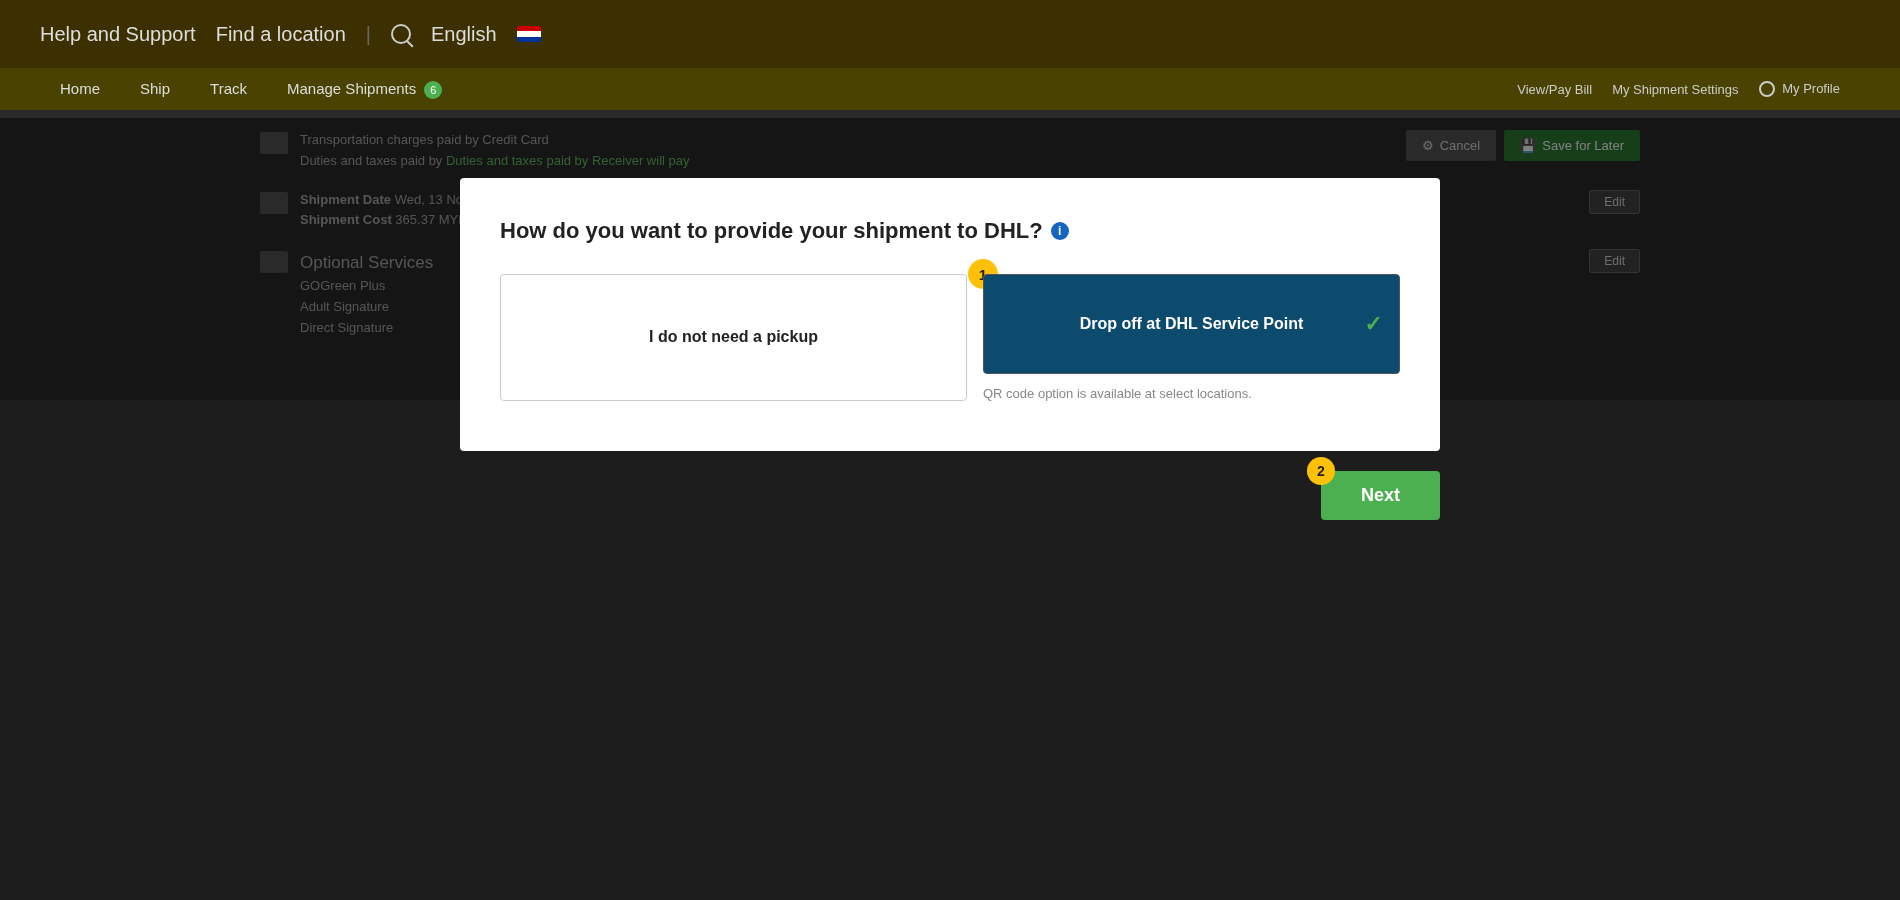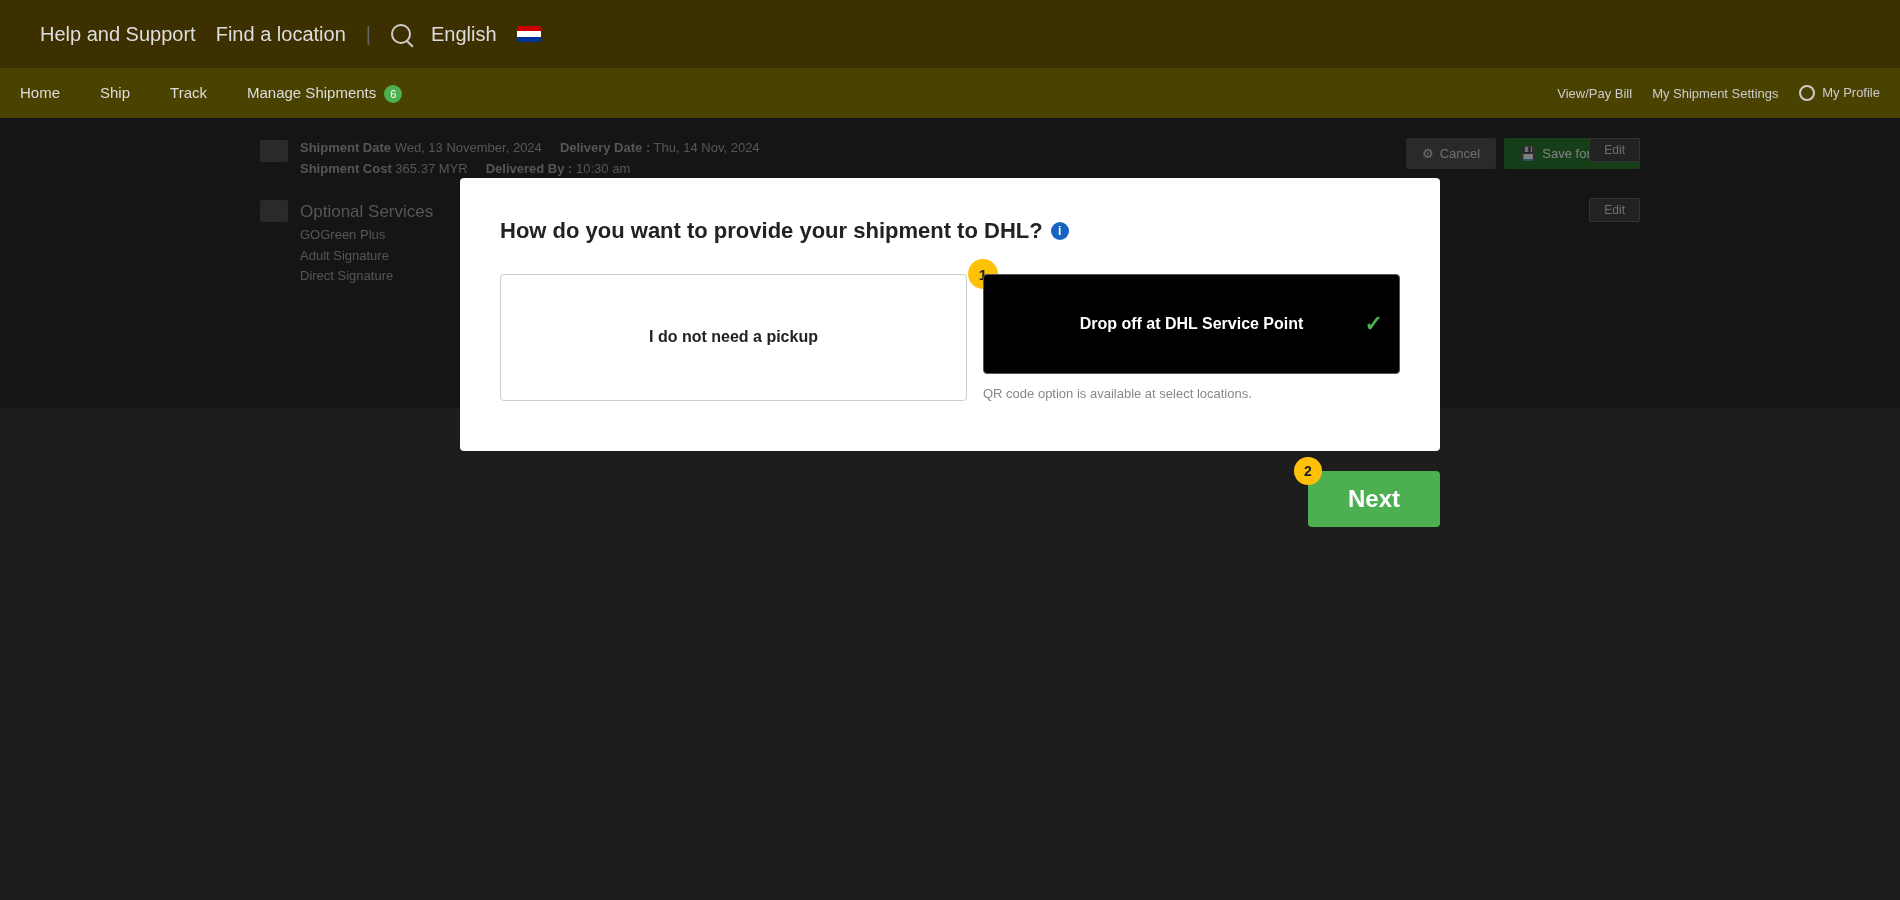--- a/index.html
+++ b/index.html
@@ -76,24 +76,24 @@
     }
     .flag {
       width: 24px; height: 16px;
       background: linear-gradient(180deg, #cc0001 33%, #fff 33%, #fff 66%, #003399 66%);
       border-radius: 2px;
     }
 
     
     .nav-bar {
       background: #4a4200;
-      height: 50px;
-      display: flex;
-      align-items: center;
-      padding: 0 20px;
+      height: 42px;
+      display: flex;
+      align-items: center;
+      padding: 0 60px;
       justify-content: space-between;
     }
     .nav-links {
       display: flex;
       gap: 40px;
     }
     .nav-link {
       color: #ddd;
       font-size: 15px;
       cursor: pointer;
@@ -252,21 +252,21 @@
       align-items: center;
       justify-content: center;
       min-height: 100px;
       font-size: 16px;
       font-weight: bold;
       color: #222;
       text-align: center;
       line-height: 1.4;
     }
     .option-card-selected {
-      background: #000000;
+      background: #0c4a6e;
       border-color: #555;
       color: white;
       position: relative;
     }
     .option-card-selected .checkmark {
       position: absolute;
       right: 16px;
       top: 50%;
       transform: translateY(-50%);
       color: #4CAF50;
@@ -294,21 +294,21 @@
       margin-left: 0;
     }
     .next-btn-wrap {
       position: relative;
     }
     .btn-next {
       background: #4CAF50;
       color: white;
       border: none;
       padding: 14px 40px;
-      font-size: 24px;
+      font-size: 18px;
       font-weight: bold;
       cursor: pointer;
       border-radius: 4px;
     }
     .step-badge-2 {
       position: absolute;
       width: 28px; height: 28px;
       background: #FFC107;
       border-radius: 50%;
       display: flex;
@@ -360,20 +360,27 @@
     <button class="btn-cancel">
       <span>⚙</span>
       <span>Cancel</span>
     </button>
     <button class="btn-save-later">
       <span>💾</span>
       <span>Save for Later</span>
     </button>
   </div>
 
+  <div class="bg-row">
+    <div class="bg-icon"></div>
+    <div class="bg-text">
+      <div>Transportation charges paid by Credit Card</div>
+      <div>Duties and taxes paid by <span class="bg-text-green" style="color:#6abf69">Duties and taxes paid by Receiver will pay</span></div>
+    </div>
+  </div>
 
   <div class="bg-row" style="position:relative;">
     <div class="bg-icon" style="background:#555;"></div>
     <div class="bg-text">
       <div><strong style="color:#aaa">Shipment Date</strong> <span>Wed, 13 November, 2024</span> &nbsp;&nbsp;&nbsp;
       <strong style="color:#aaa">Delivery Date :</strong> <span>Thu, 14 Nov, 2024</span></div>
       <div><strong style="color:#aaa">Shipment Cost</strong> <span>365.37 MYR</span> &nbsp;&nbsp;&nbsp;
       <strong style="color:#aaa">Delivered By :</strong> <span>10:30 am</span></div>
     </div>
     <button class="edit-btn" style="position:absolute;right:0;top:0;">Edit</button>

